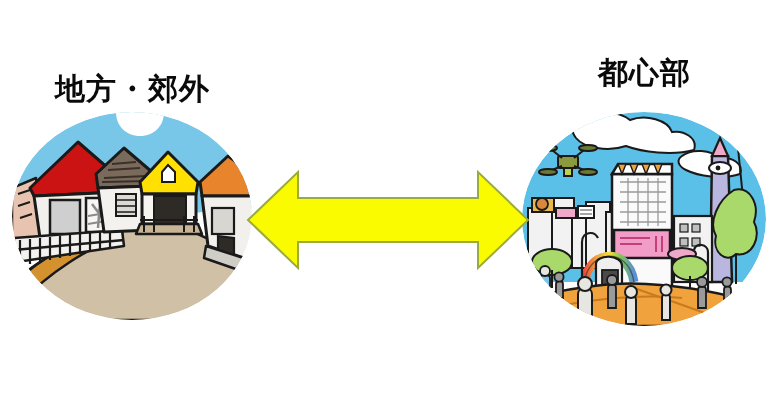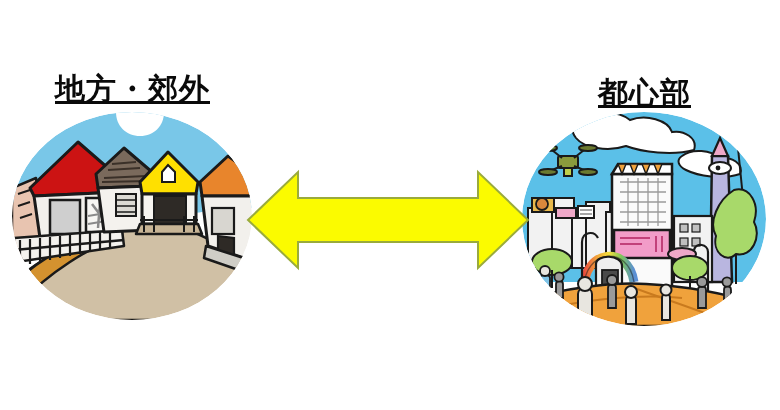--- a/index.html
+++ b/index.html
@@ -22,24 +22,23 @@
   }
   .label {
     position: absolute;
     font-weight: bold;
     color: #0a0a0a;
     font-size: 30px;
     line-height: 34px;
     letter-spacing: 1px;
     white-space: nowrap;
     font-family: "DejaVu Sans", "Liberation Sans", sans-serif;
-    text-decoration: underline;
   }
   #label-rural { left: 55px; top: 72px; }
-  #label-urban { left: 598px; top: 76px; }
+  #label-urban { left: 598px; top: 56px; }
 
   .scene {
     position: absolute;
     overflow: hidden;
   }
   #scene-rural {
     left: 12px; top: 112px;
     width: 240px; height: 208px;
     border-radius: 50%;
   }

